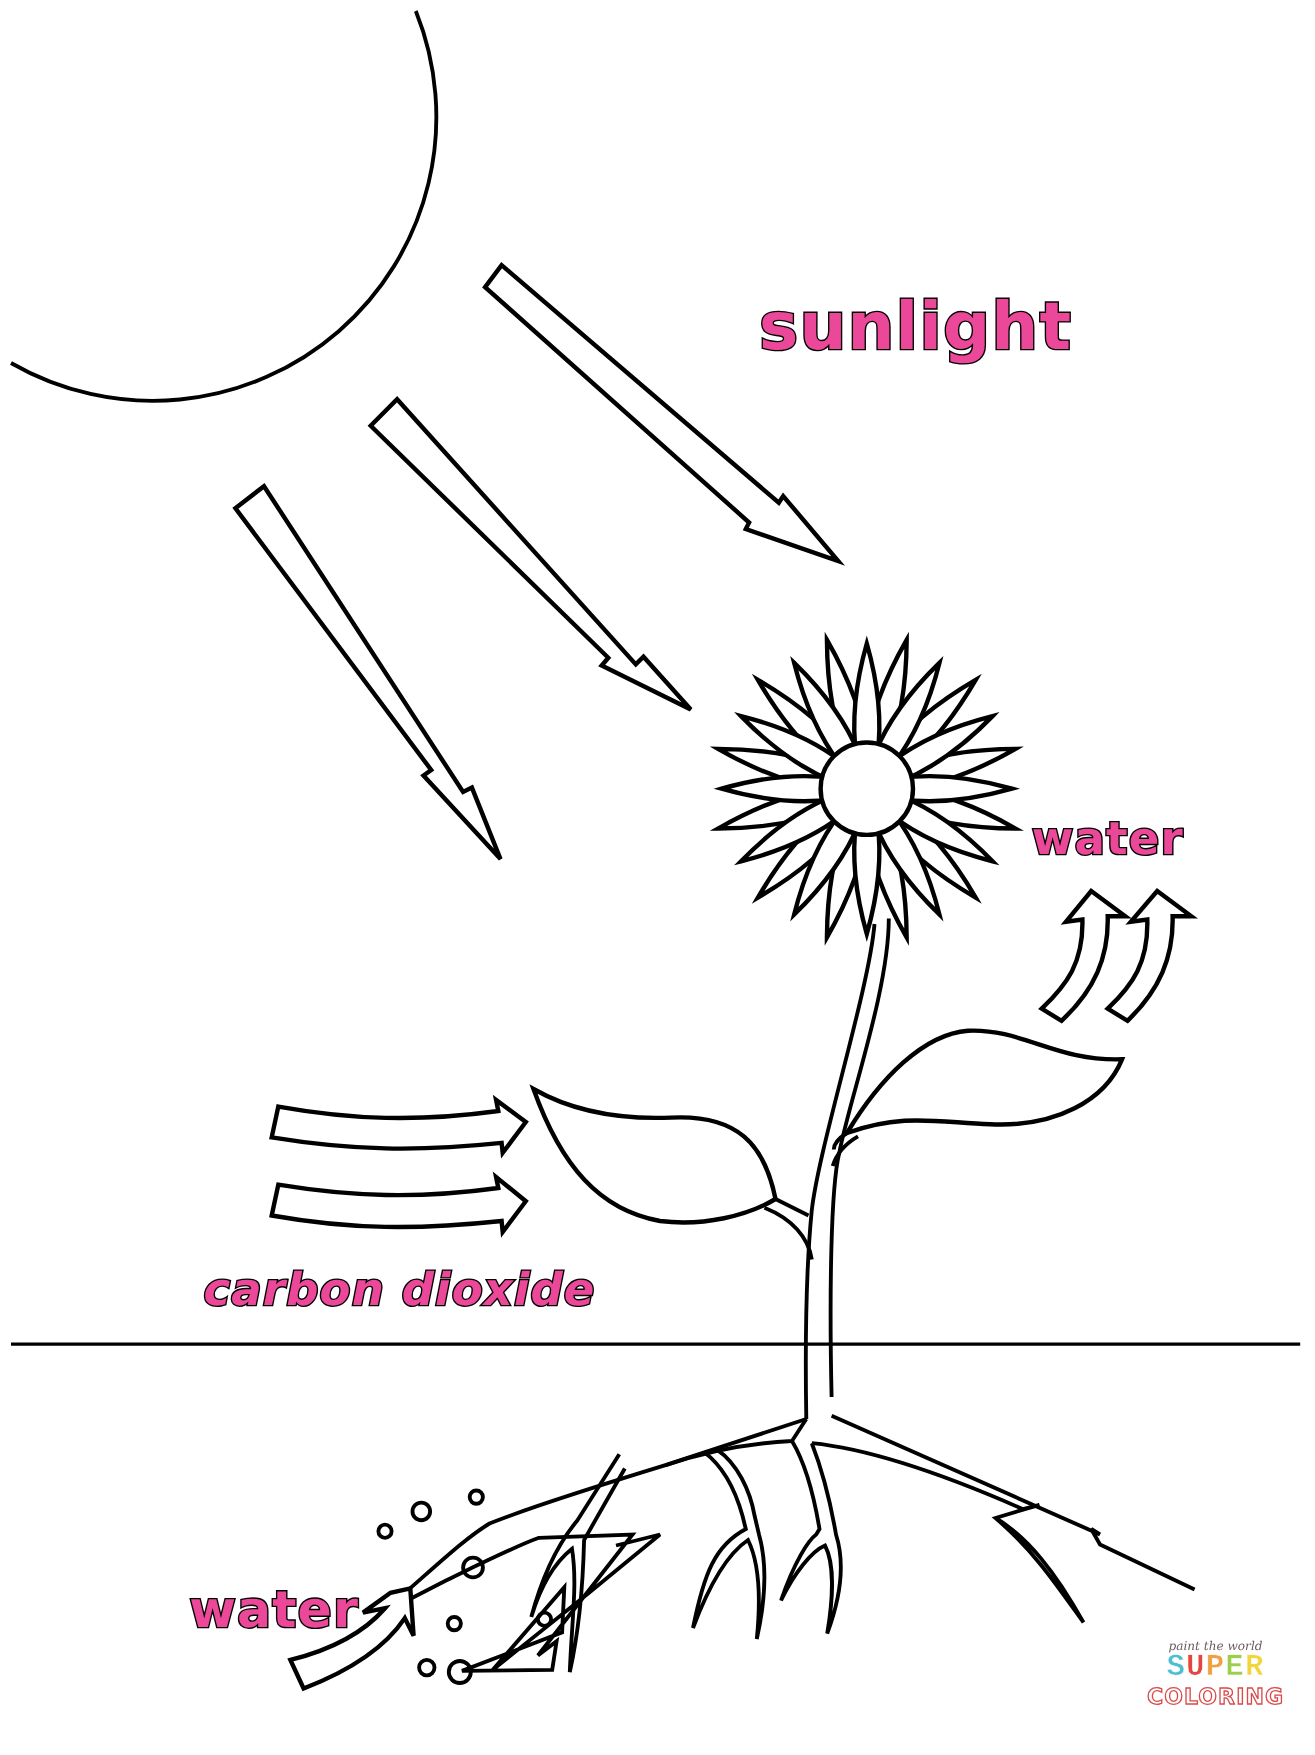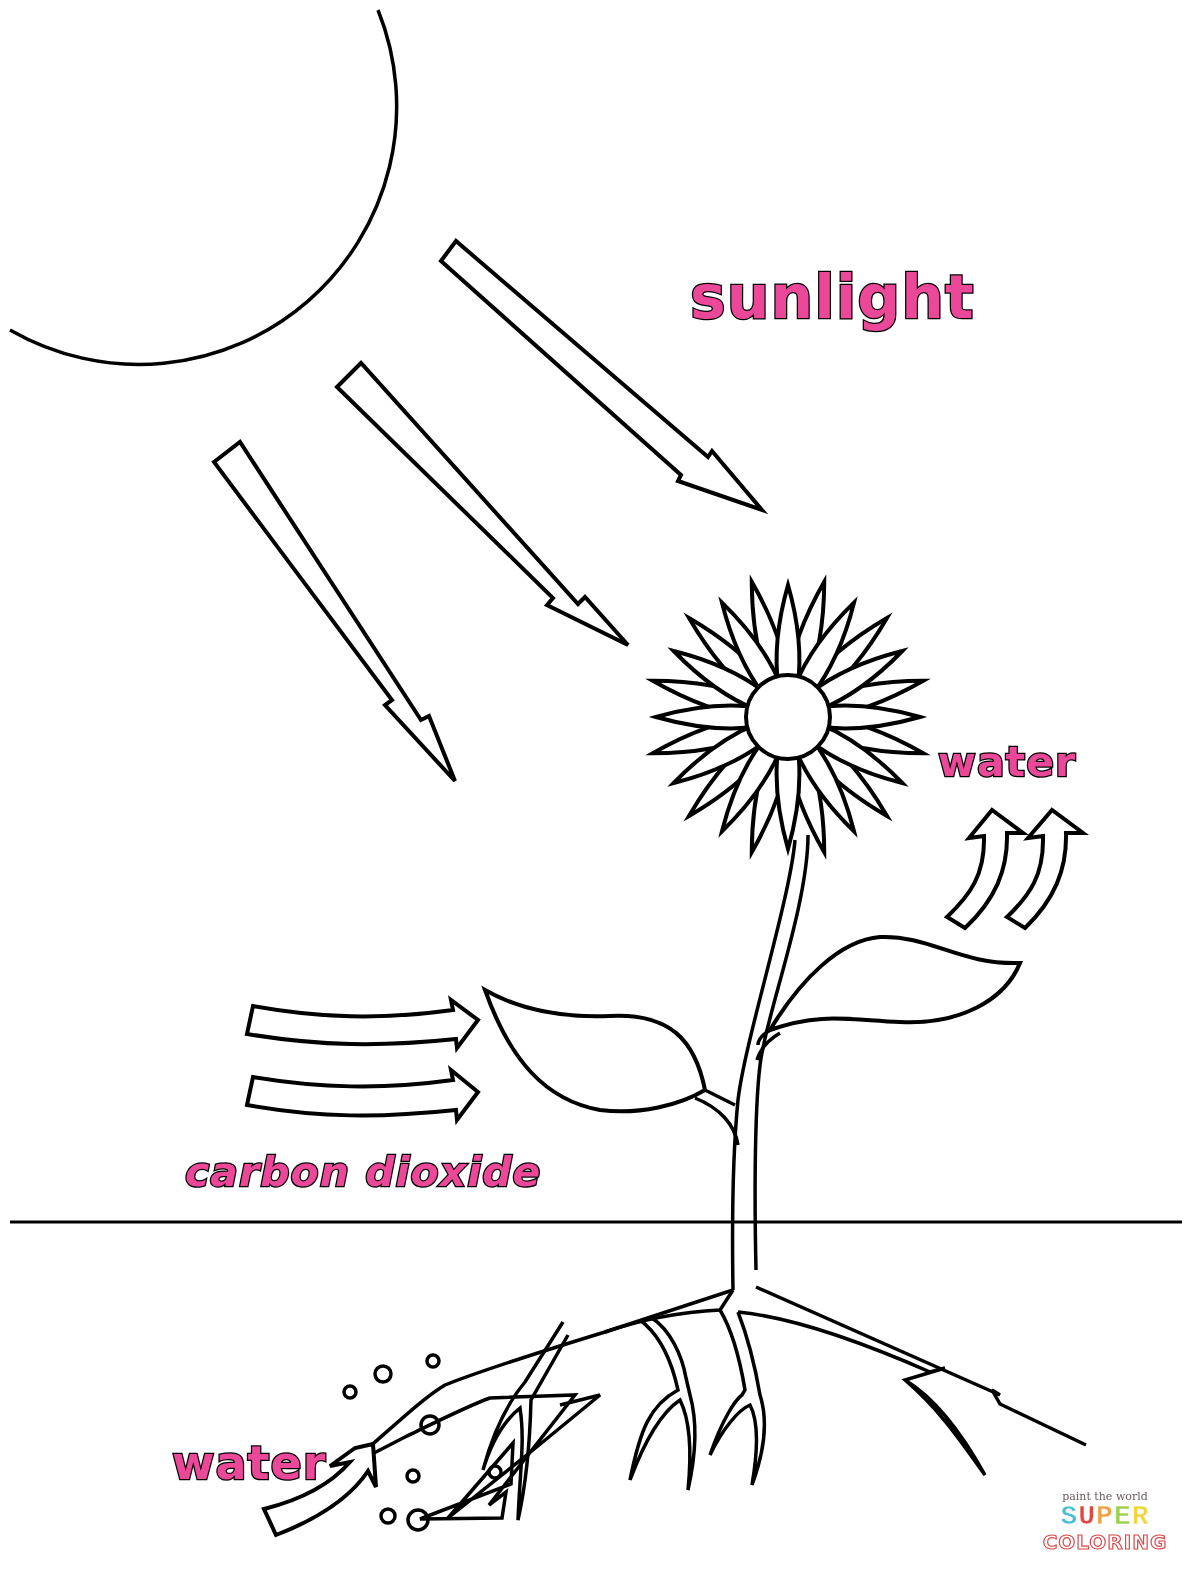--- a/index.html
+++ b/index.html
@@ -11,21 +11,21 @@
     position:absolute; font-family:"DejaVu Sans", sans-serif; font-weight:bold;
     color:#ec4899; -webkit-text-stroke:2.5px #000000; paint-order:stroke fill; white-space:nowrap;
     letter-spacing:1px;
     text-align:right;
   }
   .lbl-sun { left:690px; top:262px; font-size:60px; }
   .lbl-oxy { left:938px; top:738px; font-size:41px; }
   .lbl-co2 { left:185px; top:1148px; font-size:41px;font-style:italic; }
   .lbl-water { left:172px; top:1436px; font-size:46px; }
   .logo { position:absolute; left:1040px; top:1490px; width:130px; height:80px; text-align:center; }
-  .logo-tag { font-family:"DejaVu Serif", serif; font-size:11px; color:#6b5a5a; }
+  .logo-tag { font-family:"DejaVu Serif", serif; font-size:11px; color:#6b5a5a; font-style:italic; }
   .logo-super { font-family:Liberation Mono, monospace; font-weight:bold; font-size:28px; line-height:28px; letter-spacing:1px; }
   .logo-super span { -webkit-text-stroke:0.5px #ffffff; }
   .logo-coloring { font-family:"DejaVu Sans", sans-serif; font-weight:bold; font-size:20px; line-height:22px; letter-spacing:1px; color:#ffffff;text-align:center; -webkit-text-stroke:1.2px #d94b4b; }
 </style>
 </head>
 <body>
 
 <svg id="canvas" width="1195" height="1595" viewBox="0 0 1195 1595" xmlns="http://www.w3.org/2000/svg">
 
   <path class="ln-thin" d="M 10 330 A 258 258 0 0 0 378 10"></path>

